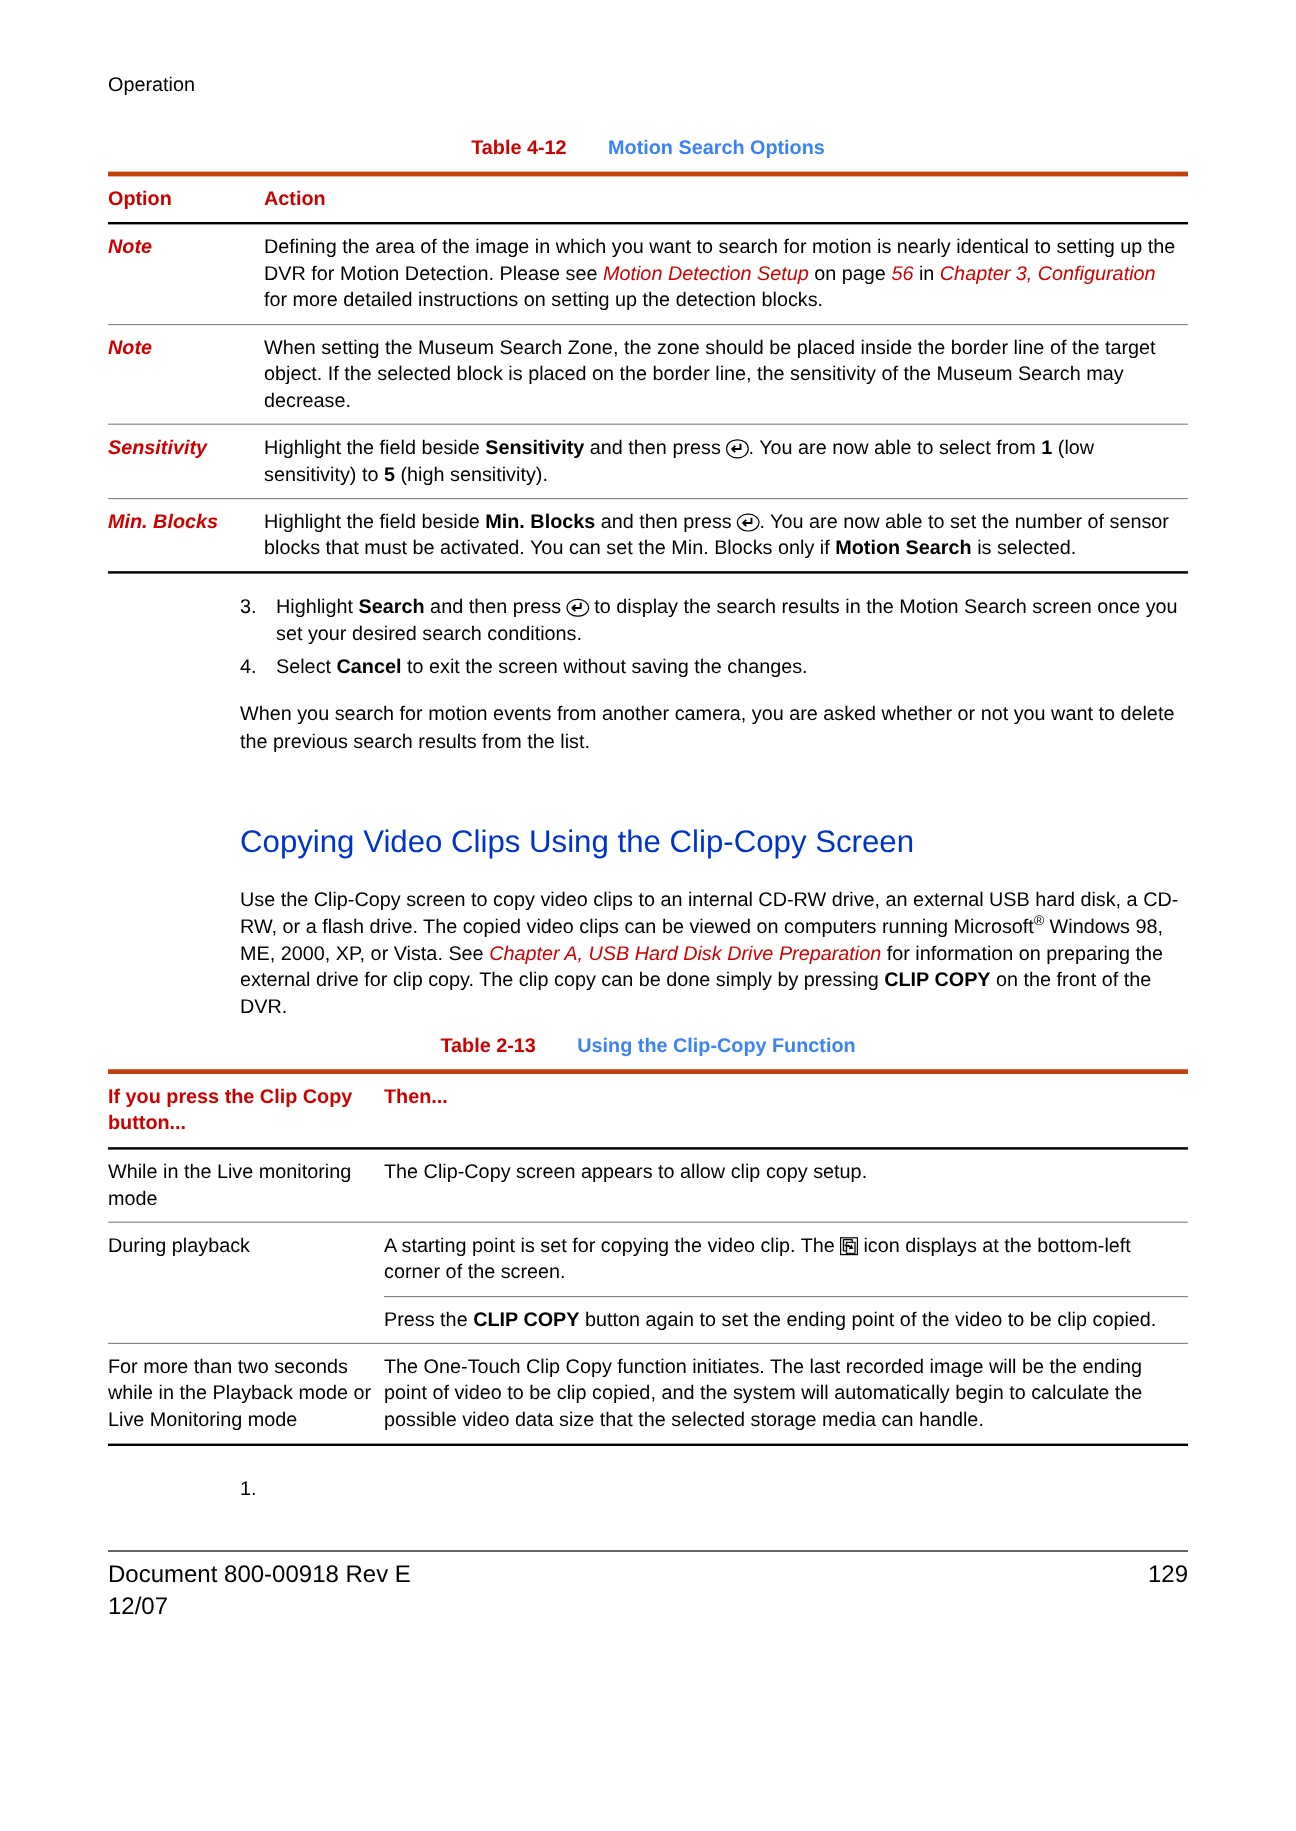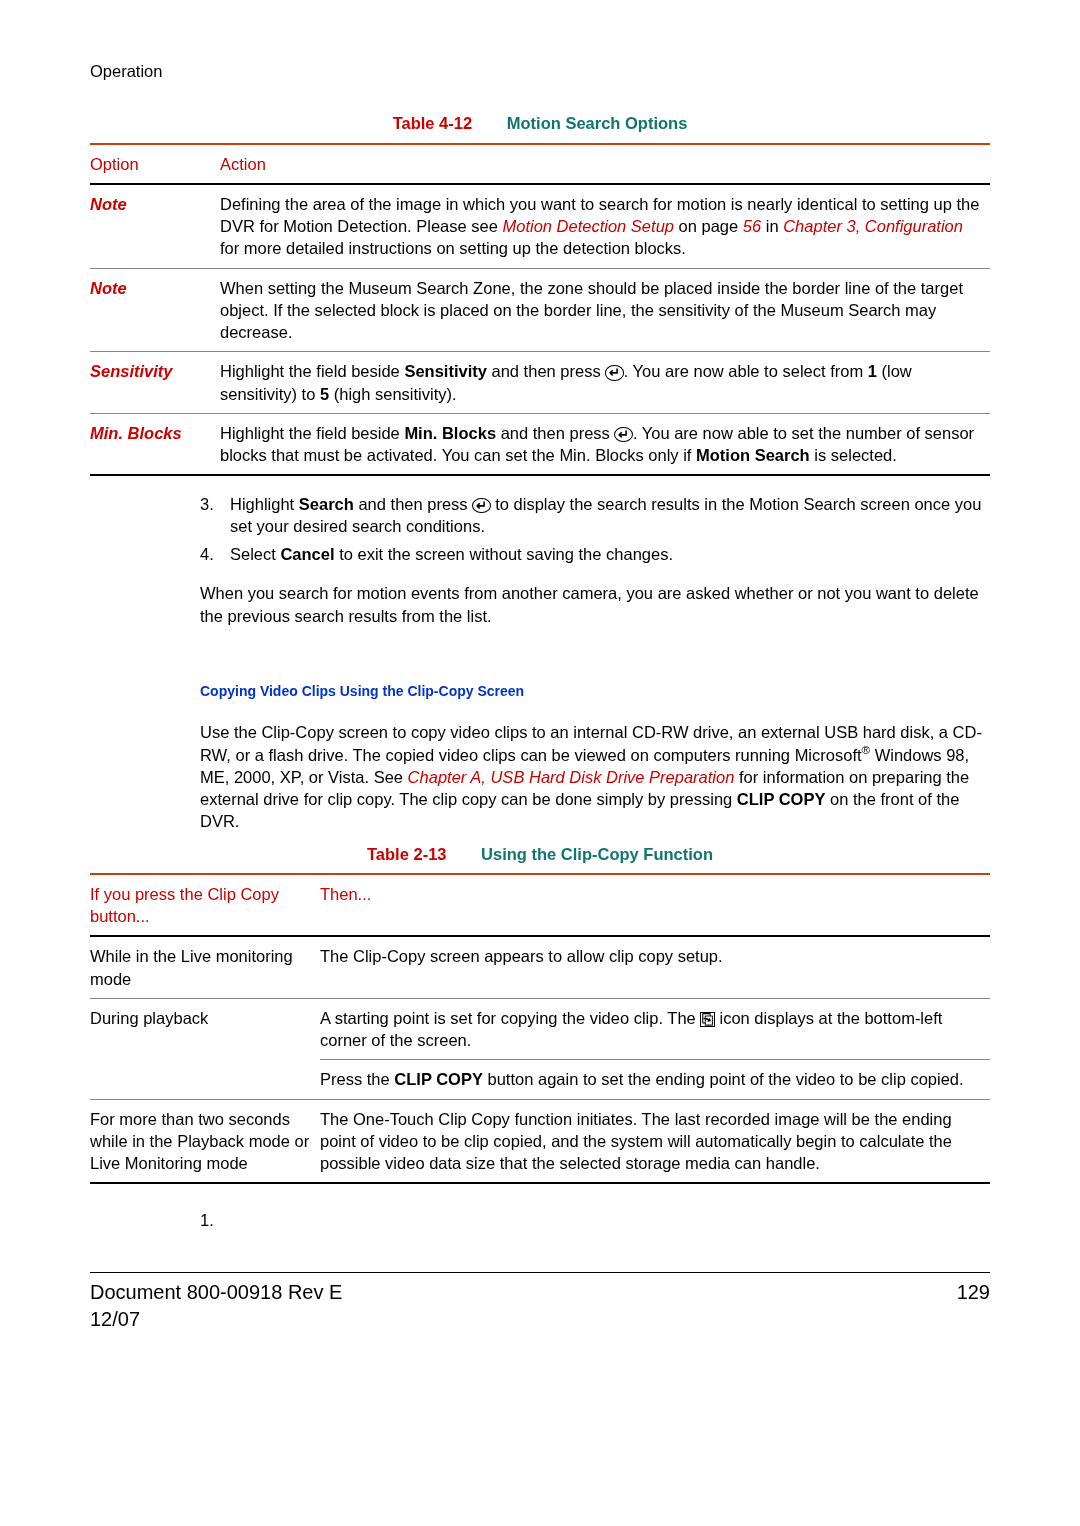--- a/index.html
+++ b/index.html
@@ -14,37 +14,37 @@
   .section-label {
     margin-bottom: 30px;
   }
   .table-caption {
     text-align: center;
     color: #cc0000;
     font-weight: bold;
     margin-bottom: 8px;
   }
   .table-caption .tbl-title {
-    color: #0f766e;
+    color: #3b82f6;
     margin-left: 30px;
     margin-top: 40px;
   }
   .opt-table {
     border-collapse: collapse;
     width: 100%;
   }
   .opt-table th, .opt-table td {
     text-align: left;
     vertical-align: top;
     padding: 8px 10px 8px 0;
   }
   .opt-table thead th {
     color: #cc0000;
-    font-weight: normal;
-    border-top: 2px solid #c2410c;
+    font-weight: bold;
+    border-top: 4px solid #c2410c;
     border-bottom: 2px solid #000;
   }
   .opt-table tbody tr td {
     border-bottom: 1px solid #888;
   }
   .opt-table tbody tr:last-child td {
     border-bottom: 2px solid #000;
   }
   .opt-label {
     color: #cc0000;
@@ -52,22 +52,22 @@
     white-space: nowrap;
     font-style: italic;
   }
   .red-link { color: #cc0000; font-style: italic; text-align: center; }
   .indented-block {
     margin-left: 110px;
   }
   .para { margin: 10px 0; }
   h2.blue-heading {
     color: #0033cc;
-    font-size: 14px;
-    font-weight: bold;
+    font-size: 26px;
+    font-weight: normal;
     margin-top: 55px;
     margin-bottom: 20px;
   }
   .icon-circle {
     display: inline-block;
     border: 1.2px solid #000;
     border-radius: 50%;
     width: 1.25em;
     height: 1em;
     font-size: 0.8em;

